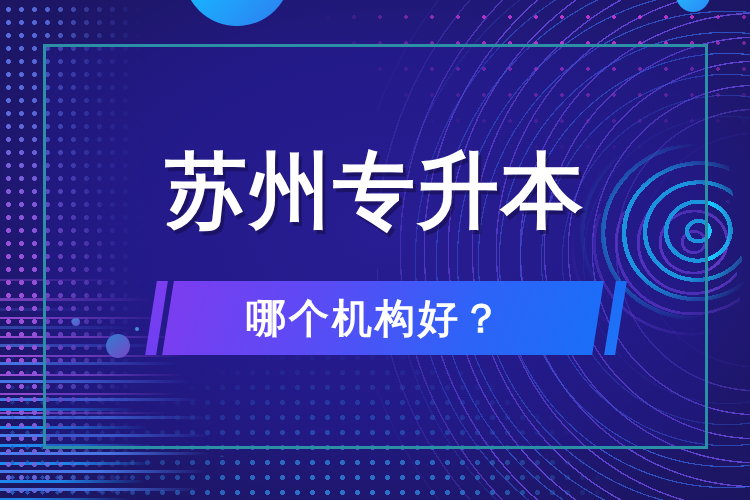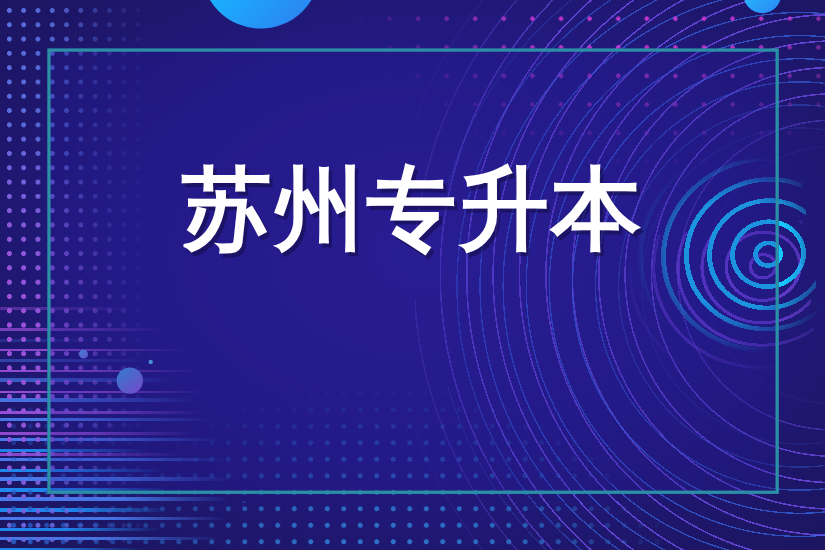--- a/index.html
+++ b/index.html
@@ -319,14 +319,20 @@
   <div class="circle circle-mid-left"></div>
   <div class="circle circle-small-left"></div>
   <div class="circle circle-tiny"></div>
 
   <div class="frame"></div>
 
   <div class="title-wrap">
     <div class="title">苏州专升本</div>
   </div>
 
+  <div class="sub-wrap">
+    <div class="sub-slash sub-slash-left"></div>
+    <div class="sub-bar"></div>
+    <div class="sub-slash sub-slash-right"></div>
+    <div class="sub-text">哪个机构好？</div>
+  </div>
 
 </div>
 
 </body></html>

